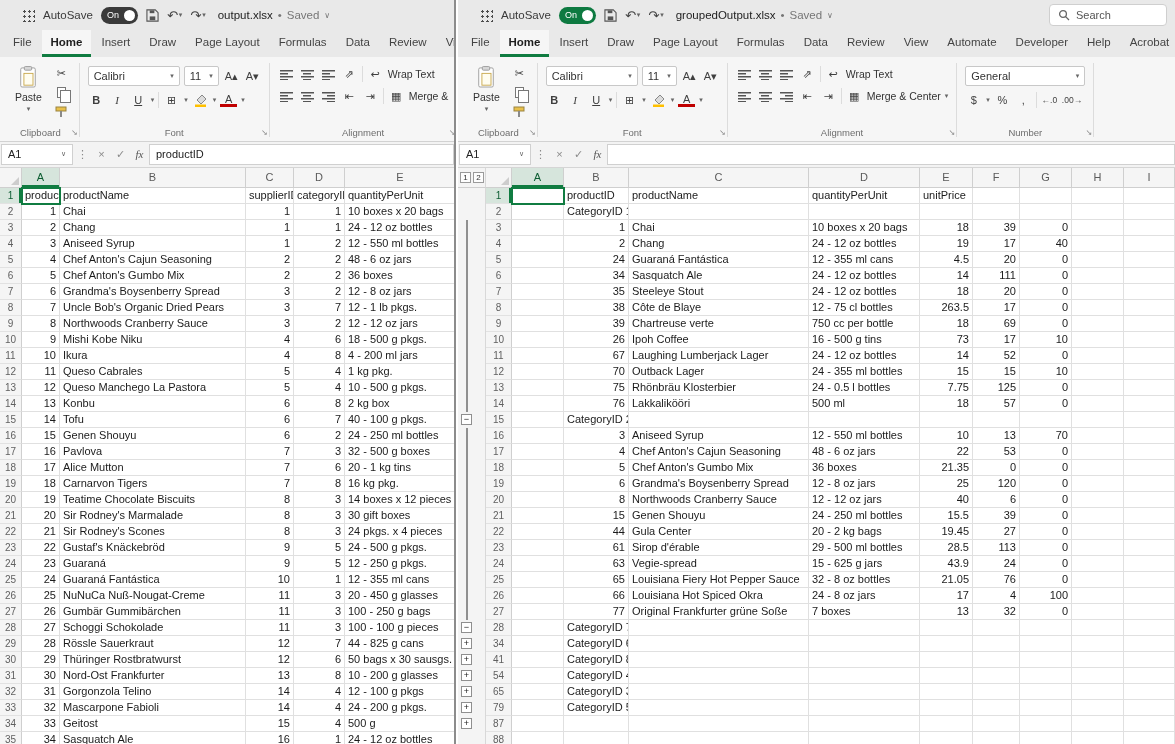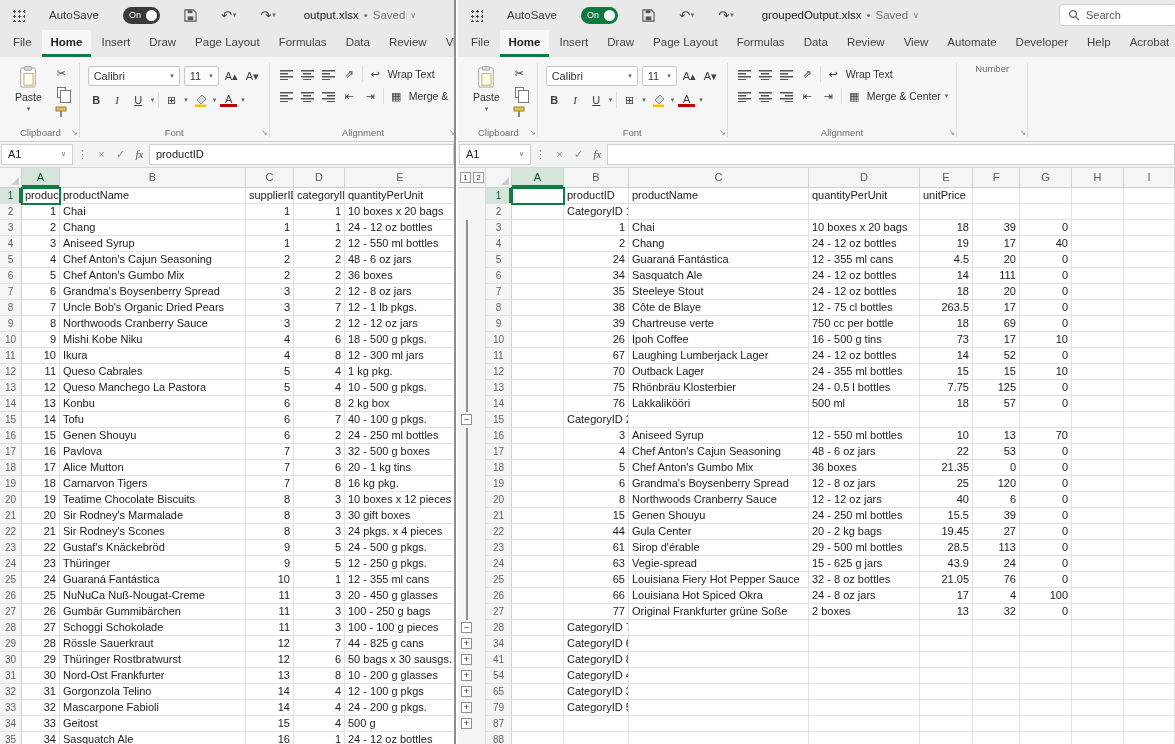--- a/index.html
+++ b/index.html
@@ -2,21 +2,21 @@
 <html><head>
 <meta charset="utf-8">
 <style>
 *{margin:0;padding:0;box-sizing:border-box}
 html,body{width:1175px;height:744px;overflow:hidden}
 body{font-family:"Liberation Sans","DejaVu Sans",sans-serif;background:#fff;position:relative;color:#333}
 .window{position:absolute;top:0;bottom:0;display:flex;flex-direction:column;overflow:hidden;background:#fff}
 #win-left{left:0;width:456px;border-right:2px solid #8c8c8c}
 #win-right{left:458px;width:717px}
 
-.titlebar{height:30px;flex:none;background:#e9e9e9;display:flex;align-items:center;padding:0 12px;gap:24px;font-size:11.5px;color:#3a3a3a}
+.titlebar{height:30px;flex:none;background:#e9e9e9;display:flex;align-items:center;padding:0 22px;gap:8px;font-size:11.5px;color:#3a3a3a}
 .appgrid{width:13px;height:13px;flex:none;background-image:radial-gradient(#4c4c4c 1.3px,transparent 1.4px);background-size:5px 5px}
 .toggle{width:37px;height:17px;border-radius:9px;display:flex;align-items:center;padding:0 3px;flex:none}
 .toggle .tgt{color:#fff;font-size:9px;line-height:17px;margin-left:3px}
 .toggle .knob{width:11px;height:11px;border-radius:50%;background:#fff;margin-left:auto}
 .tg-dark{background:#3a3a3a}.tg-green{background:#0e7a41}
 .tbic{font-size:13px;color:#444;display:flex;align-items:center;gap:1px;flex:none}
 .mini-caret{font-size:7px;color:#666}
 .tb-file{display:flex;align-items:center;gap:5px;font-size:11.5px;color:#222;margin-left:4px;white-space:nowrap}
 .tb-file .dim{color:#767676}
 .searchbox{margin-left:auto;margin-right:-14px;width:118px;height:22px;background:#fff;border:1px solid #cfcfcf;border-radius:4px;display:flex;align-items:center;gap:6px;padding:0 8px;color:#555;flex:none;font-size:11px}
@@ -332,21 +332,21 @@
         <div class="gc num" style="width:48px">4</div>
         <div class="gc num" style="width:51px">6</div>
         <div class="gc" style="width:111px">18 - 500 g pkgs.</div>
       </div>
       <div class="grow">
         <div class="rn" style="width:22px">11</div>
         <div class="gc num" style="width:38px">10</div>
         <div class="gc" style="width:186px">Ikura</div>
         <div class="gc num" style="width:48px">4</div>
         <div class="gc num" style="width:51px">8</div>
-        <div class="gc" style="width:111px">12 - 300 ml jars</div>
+        <div class="gc" style="width:111px">4 - 200 ml jars</div>
       </div>
       <div class="grow">
         <div class="rn" style="width:22px">12</div>
         <div class="gc num" style="width:38px">11</div>
         <div class="gc" style="width:186px">Queso Cabrales</div>
         <div class="gc num" style="width:48px">5</div>
         <div class="gc num" style="width:51px">4</div>
         <div class="gc" style="width:111px">1 kg pkg.</div>
       </div>
       <div class="grow">
@@ -404,21 +404,21 @@
         <div class="gc num" style="width:48px">7</div>
         <div class="gc num" style="width:51px">8</div>
         <div class="gc" style="width:111px">16 kg pkg.</div>
       </div>
       <div class="grow">
         <div class="rn" style="width:22px">20</div>
         <div class="gc num" style="width:38px">19</div>
         <div class="gc" style="width:186px">Teatime Chocolate Biscuits</div>
         <div class="gc num" style="width:48px">8</div>
         <div class="gc num" style="width:51px">3</div>
-        <div class="gc" style="width:111px">10 boxes x 12 pieces</div>
+        <div class="gc" style="width:111px">14 boxes x 12 pieces</div>
       </div>
       <div class="grow">
         <div class="rn" style="width:22px">21</div>
         <div class="gc num" style="width:38px">20</div>
         <div class="gc" style="width:186px">Sir Rodney's Marmalade</div>
         <div class="gc num" style="width:48px">8</div>
         <div class="gc num" style="width:51px">3</div>
         <div class="gc" style="width:111px">30 gift boxes</div>
       </div>
       <div class="grow">
@@ -433,21 +433,21 @@
         <div class="rn" style="width:22px">23</div>
         <div class="gc num" style="width:38px">22</div>
         <div class="gc" style="width:186px">Gustaf's Knäckebröd</div>
         <div class="gc num" style="width:48px">9</div>
         <div class="gc num" style="width:51px">5</div>
         <div class="gc" style="width:111px">24 - 500 g pkgs.</div>
       </div>
       <div class="grow">
         <div class="rn" style="width:22px">24</div>
         <div class="gc num" style="width:38px">23</div>
-        <div class="gc" style="width:186px">Thüringer</div>
+        <div class="gc" style="width:186px">Guaraná</div>
         <div class="gc num" style="width:48px">9</div>
         <div class="gc num" style="width:51px">5</div>
         <div class="gc" style="width:111px">12 - 250 g pkgs.</div>
       </div>
       <div class="grow">
         <div class="rn" style="width:22px">25</div>
         <div class="gc num" style="width:38px">24</div>
         <div class="gc" style="width:186px">Guaraná Fantástica</div>
         <div class="gc num" style="width:48px">10</div>
         <div class="gc num" style="width:51px">1</div>
@@ -696,20 +696,39 @@
             <span class="mini-caret">▾</span>
           </div>
         </div>
       </div>
       <div class="rlabel">Alignment</div>
       <span class="launcher">↘</span>
     </div>
     <div class="rsep"></div>
 
     <div class="rgroup">
+      <div class="rbody">
+        <div class="fcol">
+          <div class="frow">
+            <div class="combo numfmt">
+                <span>General</span>
+                <span class="mini-caret">▾</span>
+              </div>
+          </div>
+          <div class="frow">
+            <span class="sbtn">$</span>
+            <span class="mini-caret">▾</span>
+            <span class="sbtn">%</span>
+            <span class="sbtn">,</span>
+            <span class="vsep"></span>
+            <span class="sbtn decbtn">←.0</span>
+            <span class="sbtn decbtn">.00→</span>
+          </div>
+        </div>
+      </div>
       <div class="rlabel">Number</div>
       <span class="launcher">↘</span>
     </div>
     <div class="rsep"></div>
 
   </div>
 
   <div class="fbar">
     <div class="namebox">
         <span>A1</span>
@@ -1078,21 +1097,21 @@
         <div class="gc num" style="width:52px">100</div>
         <div class="gc" style="width:52px"></div>
         <div class="gc" style="width:51px"></div>
       </div>
       <div class="grow">
         <div class="gut obar" style="width:28px"></div>
         <div class="rn" style="width:26px">27</div>
         <div class="gc" style="width:52px"></div>
         <div class="gc num" style="width:65px">77</div>
         <div class="gc" style="width:180px">Original Frankfurter grüne Soße</div>
-        <div class="gc" style="width:111px">2 boxes</div>
+        <div class="gc" style="width:111px">7 boxes</div>
         <div class="gc num" style="width:53px">13</div>
         <div class="gc num" style="width:47px">32</div>
         <div class="gc num" style="width:52px">0</div>
         <div class="gc" style="width:52px"></div>
         <div class="gc" style="width:51px"></div>
       </div>
       <div class="grow">
         <div class="gut" style="width:28px">
           <span class="obtn">−</span>
         </div>

